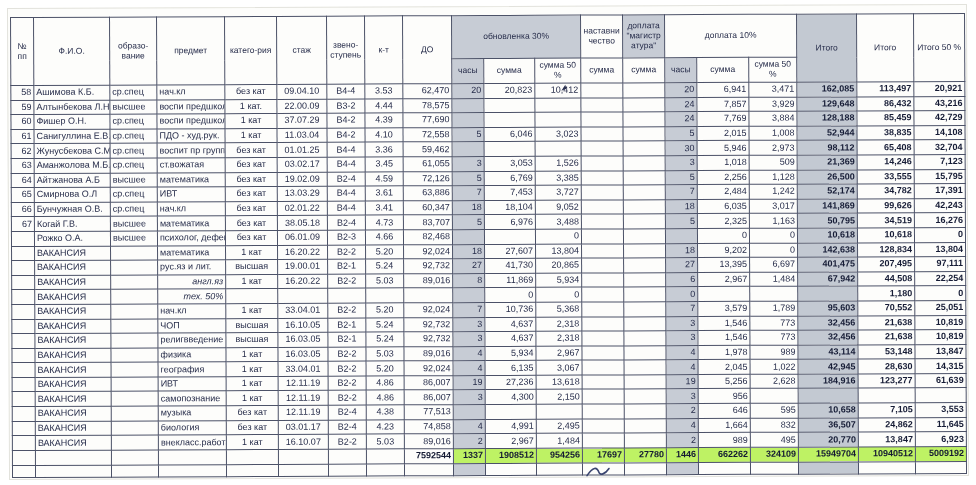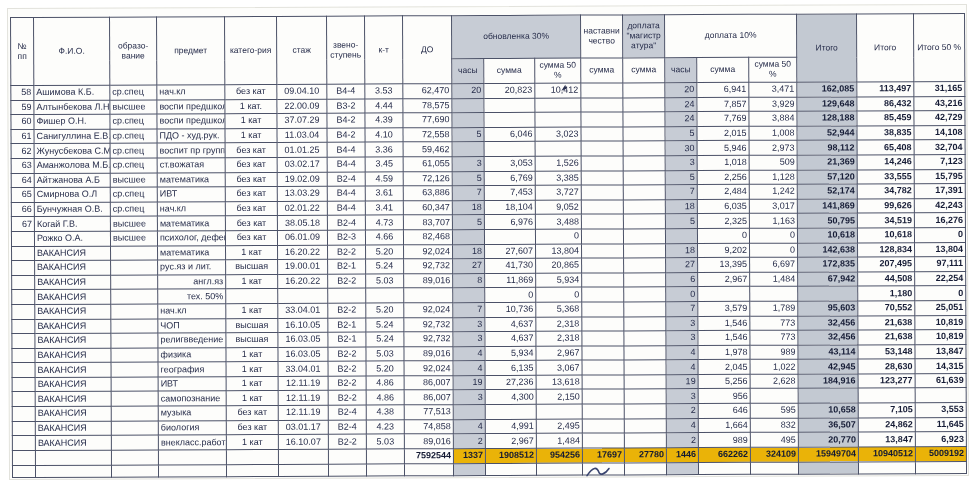--- a/index.html
+++ b/index.html
@@ -49,24 +49,24 @@
   thead tr.sub th{height:22px;}
   tbody td{
     height:13.6px;
     line-height:13px;
     white-space:nowrap;
   }
   .shade{background:#c7ccd5;}
   .shade2{background:#c3c9d2;}
   .num{text-align:right;}
   .ctr{text-align:center;}
-  .ar{text-align:right;}
+  .ar{text-align:right;font-style:italic;}
   .bold{font-weight:bold;color:#161c36;}
   tr.totals td{
-    background:#eab308;
+    background:#bef264;
     font-weight:bold;
     color:#141a33;
     height:14px;
   }
   tr.totals td.c-do{background:#fdfdfb;margin-top:28px;}
   tr.totals td.blank{background:#fdfdfb;font-weight:normal;}
   tr.emptyrow td{height:11px;}
   .pen1{position:absolute;left:575px;top:458px;}
   .pen2{position:absolute;left:551px;top:76px;}
 </style>
@@ -141,21 +141,21 @@
           <td class="num shade">20</td>
           <td class="num">20,823</td>
           <td class="num">10,412</td>
           <td class="num"></td>
           <td class="num"></td>
           <td class="num shade">20</td>
           <td class="num">6,941</td>
           <td class="num">3,471</td>
           <td class="num shade2 bold">162,085</td>
           <td class="num bold">113,497</td>
-          <td class="num bold">31,165</td>
+          <td class="num bold">20,921</td>
         </tr>
         <tr>
           <td class="num c-num">59</td>
           <td class="">Алтынбекова Л.Н.</td>
           <td class="">высшее</td>
           <td class="">воспи предшкол</td>
           <td class="ctr">1 кат.</td>
           <td class="ctr">22.00.09</td>
           <td class="ctr">В3-2</td>
           <td class="ctr">4.44</td>
@@ -271,21 +271,21 @@
           <td class="ctr">4.59</td>
           <td class="num c-do">72,126</td>
           <td class="num shade">5</td>
           <td class="num">6,769</td>
           <td class="num">3,385</td>
           <td class="num"></td>
           <td class="num"></td>
           <td class="num shade">5</td>
           <td class="num">2,256</td>
           <td class="num">1,128</td>
-          <td class="num shade2 bold">57,120</td>
+          <td class="num shade2 bold">26,500</td>
           <td class="num bold">33,555</td>
           <td class="num bold">15,795</td>
         </tr>
         <tr>
           <td class="num c-num">65</td>
           <td class="">Смирнова О.Л</td>
           <td class="">ср.спец</td>
           <td class="">ИВТ</td>
           <td class="ctr">без кат</td>
           <td class="ctr">13.03.29</td>
@@ -403,21 +403,21 @@
           <td class="ctr">5.24</td>
           <td class="num c-do">92,732</td>
           <td class="num shade">27</td>
           <td class="num">41,730</td>
           <td class="num">20,865</td>
           <td class="num"></td>
           <td class="num"></td>
           <td class="num shade">27</td>
           <td class="num">13,395</td>
           <td class="num">6,697</td>
-          <td class="num shade2 bold">172,835</td>
+          <td class="num shade2 bold">401,475</td>
           <td class="num bold">207,495</td>
           <td class="num bold">97,111</td>
         </tr>
         <tr>
           <td class="num c-num"></td>
           <td class="">ВАКАНСИЯ</td>
           <td class=""></td>
           <td class="ar">англ.яз</td>
           <td class="ctr">1 кат</td>
           <td class="ctr">16.20.22</td>

